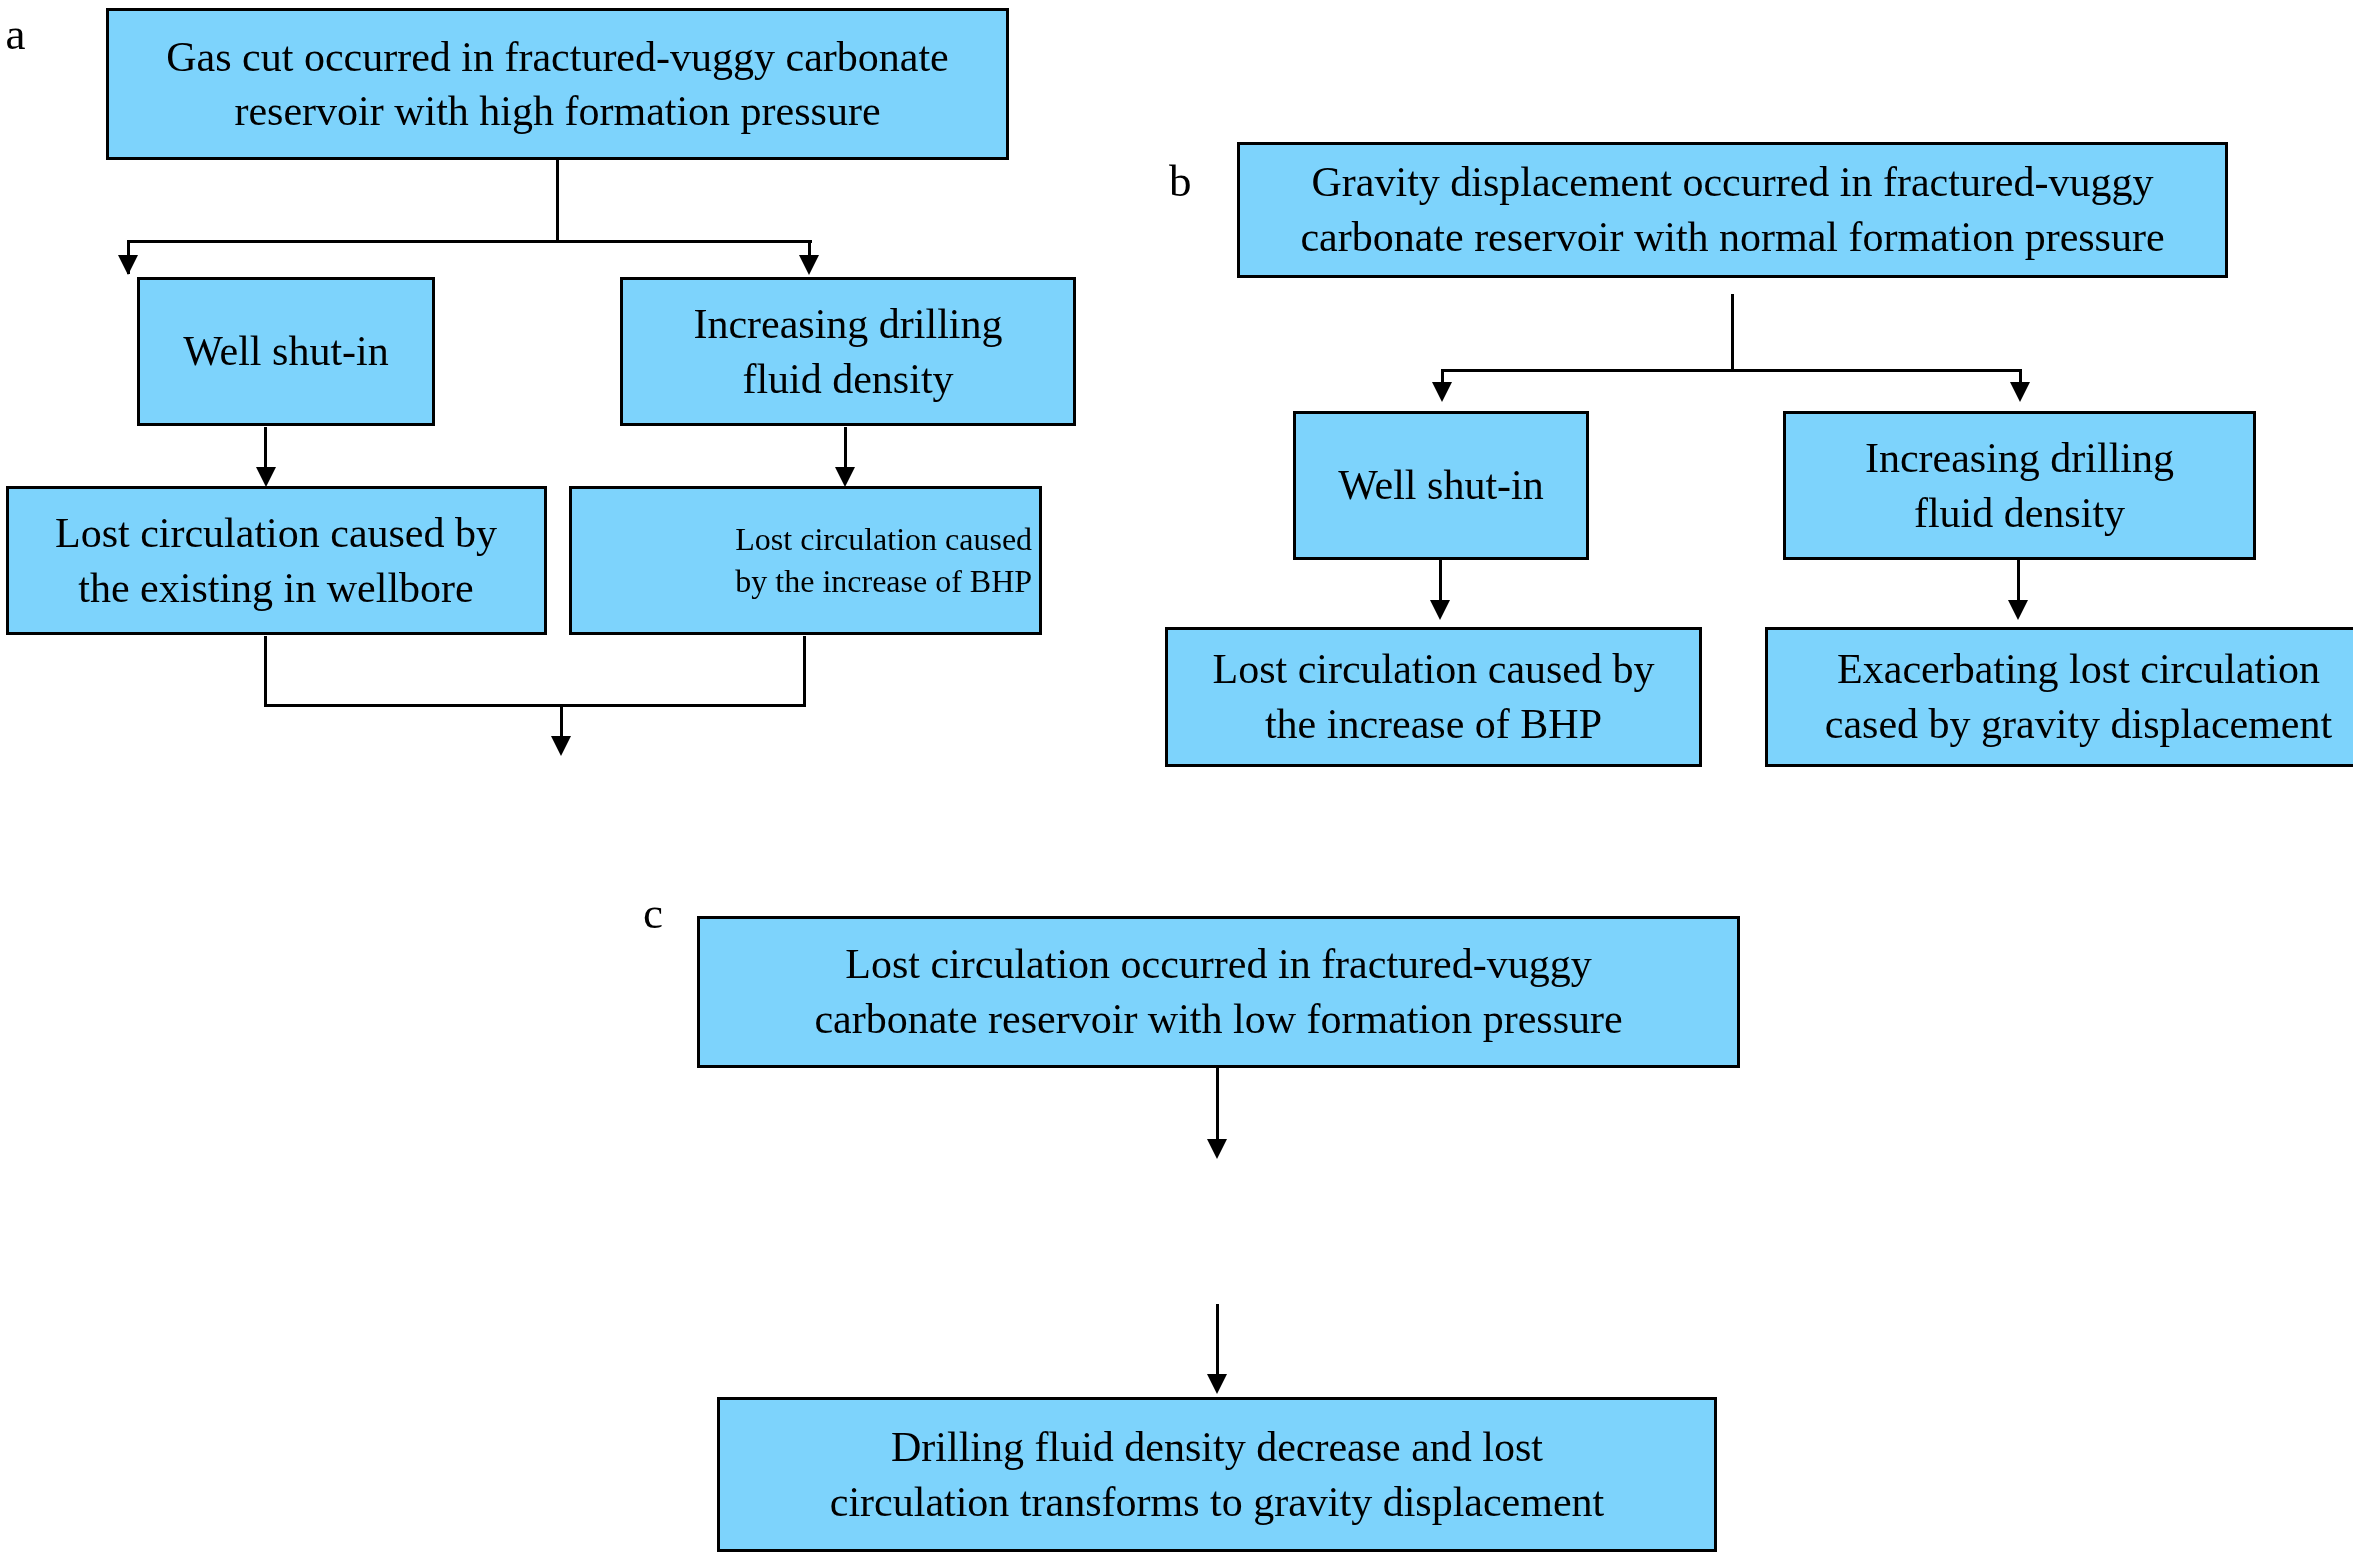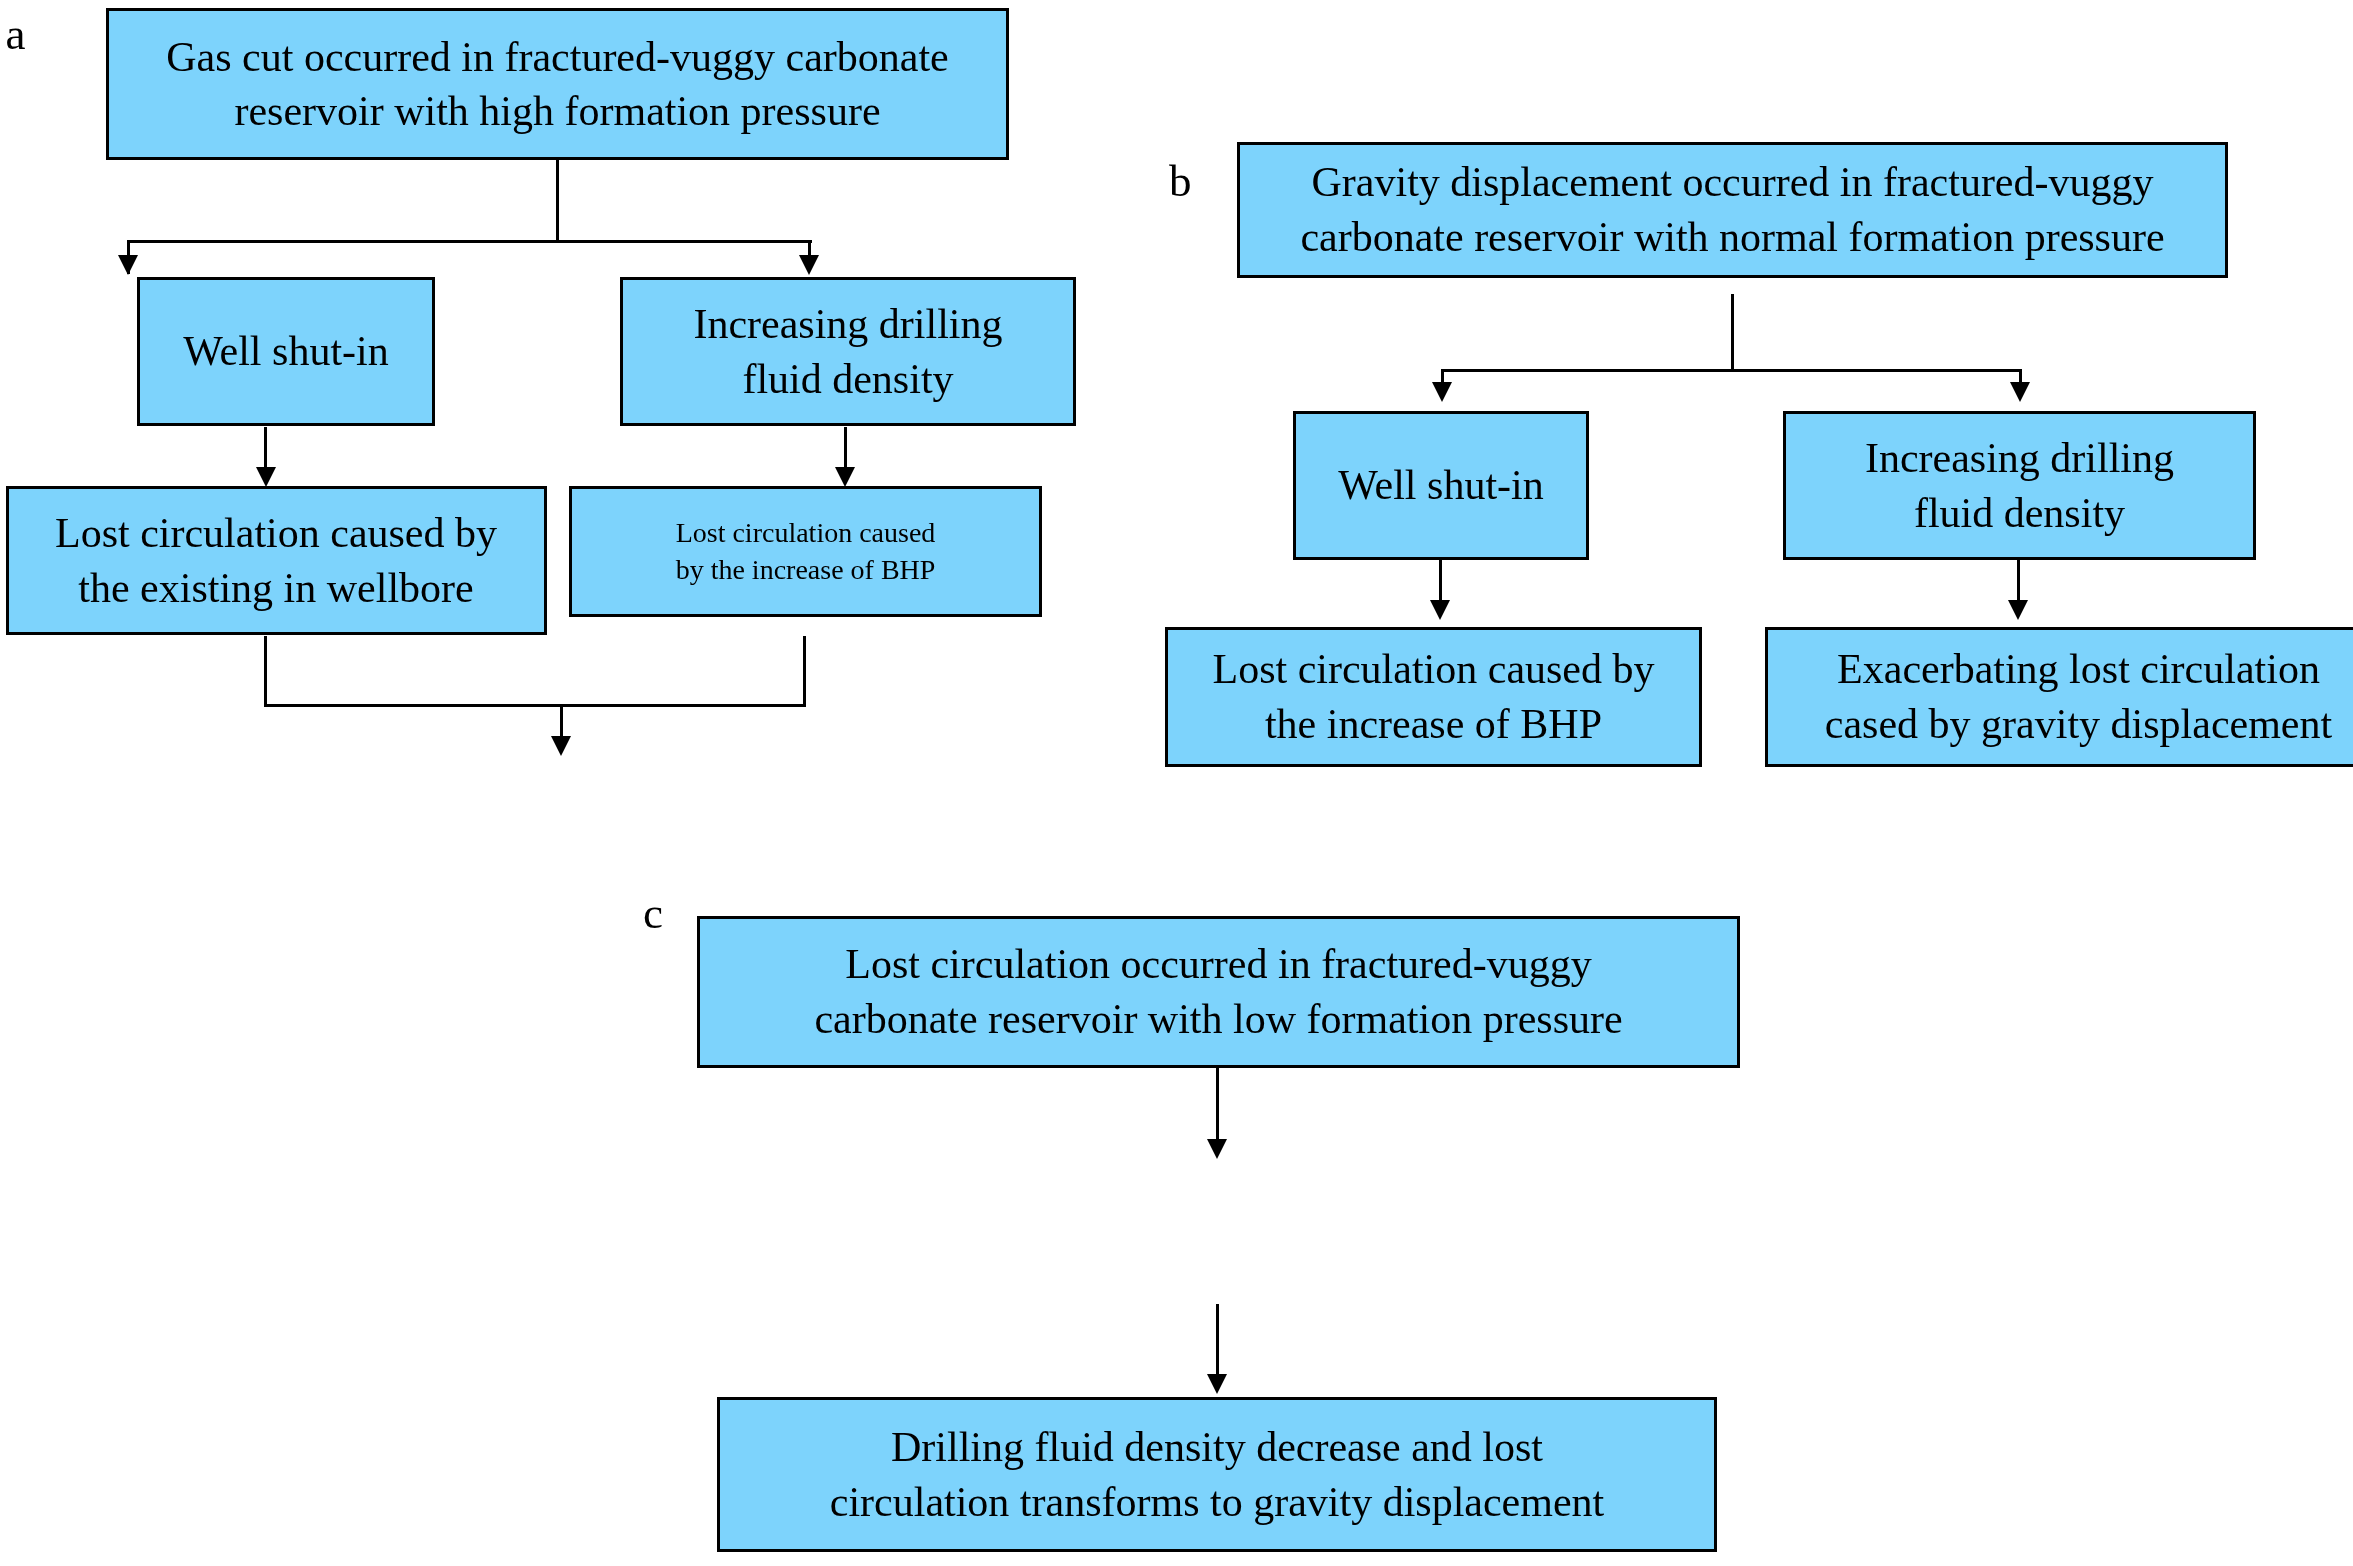--- a/index.html
+++ b/index.html
@@ -161,21 +161,21 @@
   <div class="arrowhead" style="left:256px;top:467px;"></div>
 
   <div class="vline" style="left:844px;top:427px;height:42px;"></div>
   <div class="arrowhead" style="left:835px;top:467px;"></div>
 
   <div class="node" style="left:5.5px;top:486px;width:541px;height:149px;font-size:42px;">
     <span class="txt">Lost circulation caused by
 the existing in wellbore</span>
   </div>
 
-  <div class="node" style="left:569px;top:486px;width:473px;height:131px;font-size:28px;">
+  <div class="node" style="left:569px;top:486px;width:473px;height:149px;font-size:32px;justify-content:flex-end;">
     <span class="txt">Lost circulation caused
 by the increase of BHP</span>
   </div>
 
   <div class="vline" style="left:264px;top:636px;height:71px;"></div>
   <div class="vline" style="left:803px;top:636px;height:71px;"></div>
   <div class="hline" style="left:264px;top:704px;width:542px;"></div>
   <div class="vline" style="left:560px;top:704px;height:43px;"></div>
   <div class="arrowhead" style="left:551px;top:736px;"></div>
 

